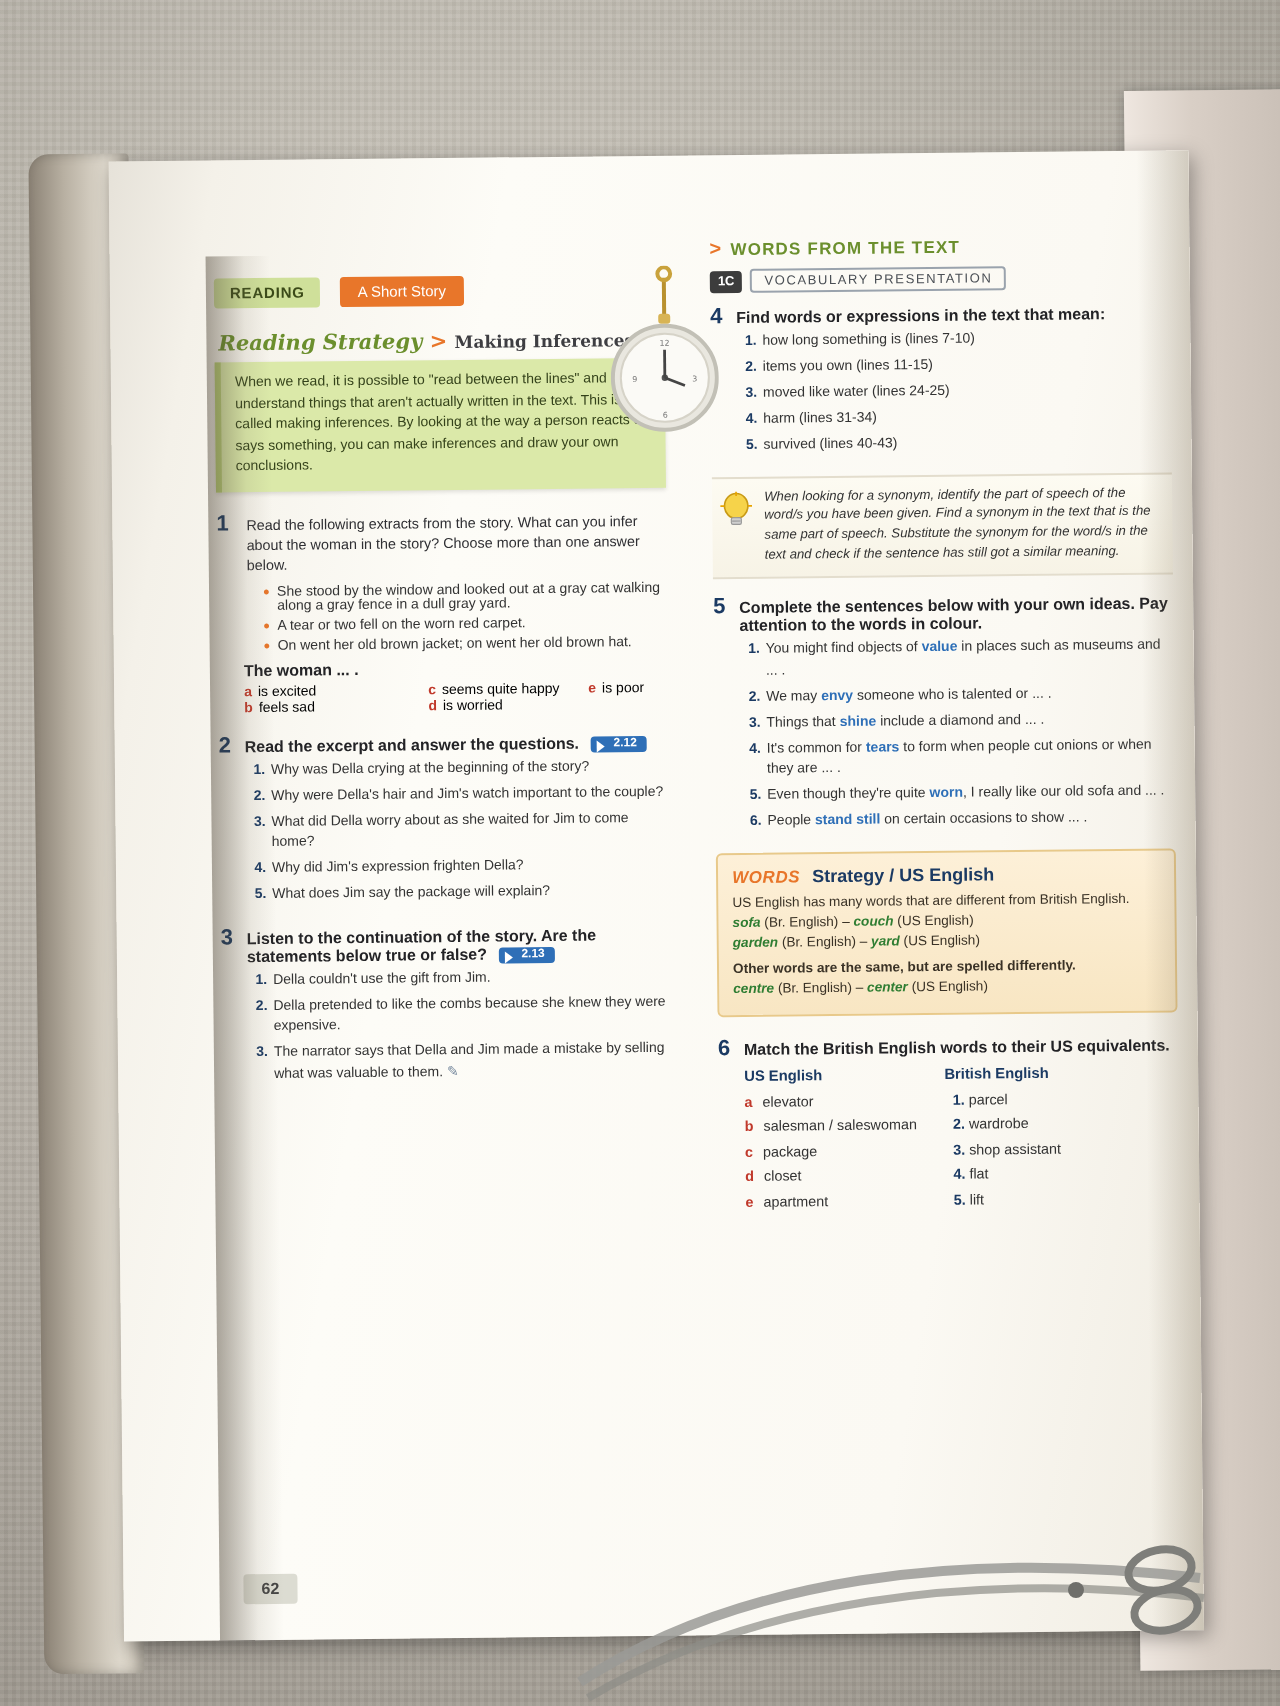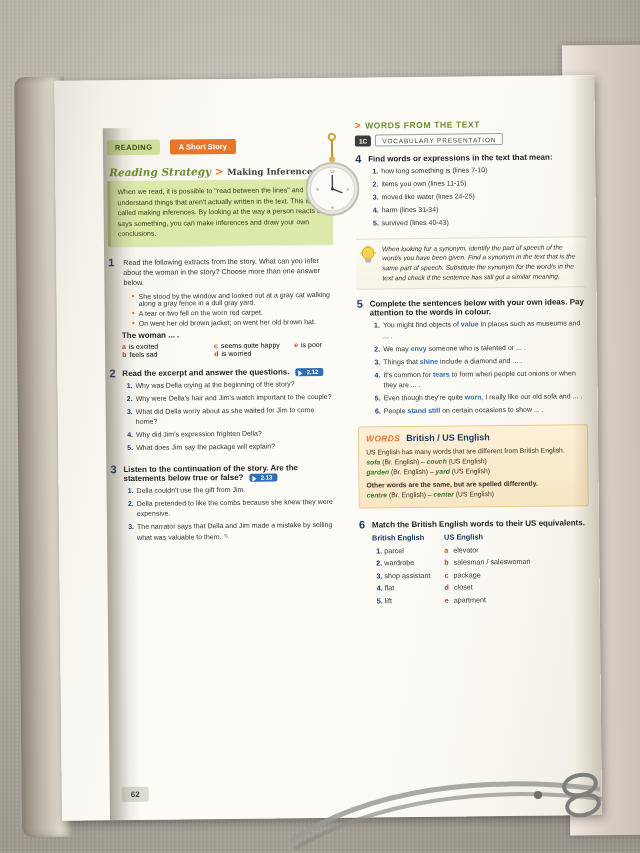--- a/index.html
+++ b/index.html
@@ -68,21 +68,21 @@
   .blk .body{padding-left:2px;}
   .lead{font-weight:bold;color:#232326;font-size:8px;}
   
   .reading-tag{
     display:inline-block;background:#cfe09a;color:#3b4a18;
     font-size:7.5px;font-weight:bold;letter-spacing:.4px;
     padding:3px 8px;border-radius:2px;vertical-align:middle;
   }
   .short-story{
     display:inline-block;background:#e8762a;color:#fff;
-    font-size:7.5px;font-weight:bold;padding:3px 9px;border-radius:2px;
+    font-size:7.5px;font-weight:normal;padding:3px 9px;border-radius:2px;
     margin-left:5px;vertical-align:middle;
   }
   
   .strategy-title{
     font-family:"DejaVu Serif", serif;font-style:italic;font-weight:bold;
     color:#6b8f2d;font-size:10.5px;margin:10px 0 3px 2px;
   }
   .strategy-title .arrow{color:#e8762a;font-weight:bold;}
   .strategy-title .mk{color:#3e3e42;font-style:normal;font-weight:bold;font-size:8.5px;}
   .strategy-box{
@@ -322,21 +322,21 @@
           <li><span>Things that </span><span style="color:#2e6fb7;font-weight:bold;">shine</span><span> include a diamond and ... .</span></li>
           <li><span>It's common for </span><span style="color:#2e6fb7;font-weight:bold;">tears</span><span> to form when people cut onions or when they are ... .</span></li>
           <li><span>Even though they're quite </span><span style="color:#2e6fb7;font-weight:bold;">worn</span><span>, I really like our old sofa and ... .</span></li>
           <li><span>People </span><span style="color:#2e6fb7;font-weight:bold;">stand still</span><span> on certain occasions to show ... .</span></li>
         </ol>
       </div>
 
       <div class="focus-box">
         <div class="focus-head">
           <span class="focus-logo">WORDS</span>
-          <span class="focus-title">British / US English</span>
+          <span class="focus-title">Strategy / US English</span>
         </div>
         <div class="ft">US English has many words that are different from British English.</div>
         <div class="ft">
           <span class="it">sofa</span>
           <span>(Br. English)</span>
           <span>–</span>
           <span class="it">couch</span>
           <span>(US English)</span>
         </div>
         <div class="ft">
@@ -353,39 +353,39 @@
           <span>–</span>
           <span class="it">center</span>
           <span>(US English)</span>
         </div>
       </div>
 
       <div class="blk" style="margin-left:13px;margin-top:12px;">
         <span class="num">6</span>
         <div class="lead">Match the British English words to their US equivalents.</div>
         <div class="match">
+          <div>
+            <h6>US English</h6>
+            <ul>
+              <li><span class="k">a</span><span>elevator</span></li>
+              <li><span class="k">b</span><span>salesman / saleswoman</span></li>
+              <li><span class="k">c</span><span>package</span></li>
+              <li><span class="k">d</span><span>closet</span></li>
+              <li><span class="k">e</span><span>apartment</span></li>
+            </ul>
+          </div>
           <div>
             <h6>British English</h6>
             <ol>
               <li>parcel</li>
               <li>wardrobe</li>
               <li>shop assistant</li>
               <li>flat</li>
               <li>lift</li>
             </ol>
-          </div>
-          <div>
-            <h6>US English</h6>
-            <ul>
-              <li><span class="k">a</span><span>elevator</span></li>
-              <li><span class="k">b</span><span>salesman / saleswoman</span></li>
-              <li><span class="k">c</span><span>package</span></li>
-              <li><span class="k">d</span><span>closet</span></li>
-              <li><span class="k">e</span><span>apartment</span></li>
-            </ul>
           </div>
         </div>
       </div>
     </div>
 
     <svg class="watch" viewBox="0 0 54 90">
       <path d="M27 6 L27 26" stroke="#b9912f" stroke-width="2" fill="none"></path>
       <circle cx="27" cy="4" r="3.2" fill="none" stroke="#c9a23c" stroke-width="2"></circle>
       <rect x="24" y="24" width="6" height="5" rx="1.5" fill="#d8b455"></rect>
       <circle cx="27" cy="56" r="26" fill="#e9e7df" stroke="#c2c0b6" stroke-width="2"></circle>

